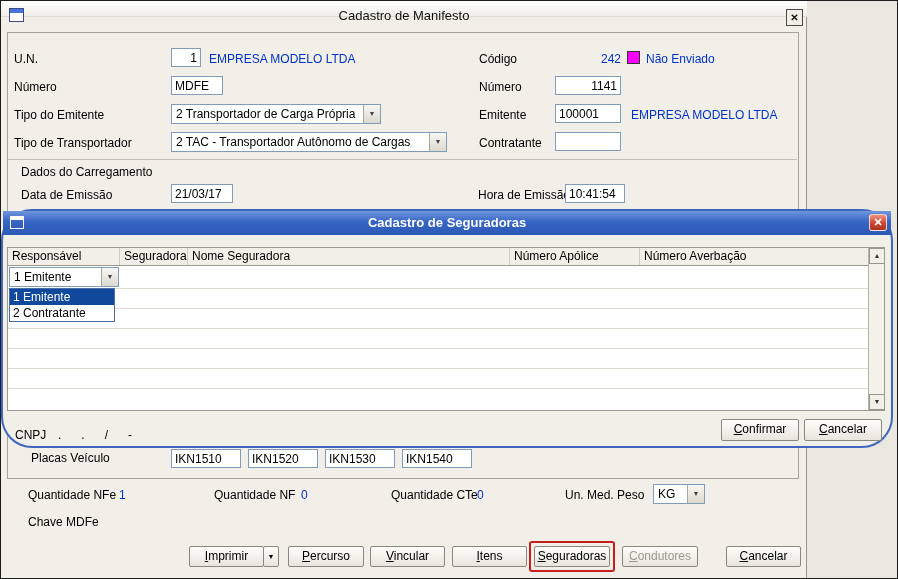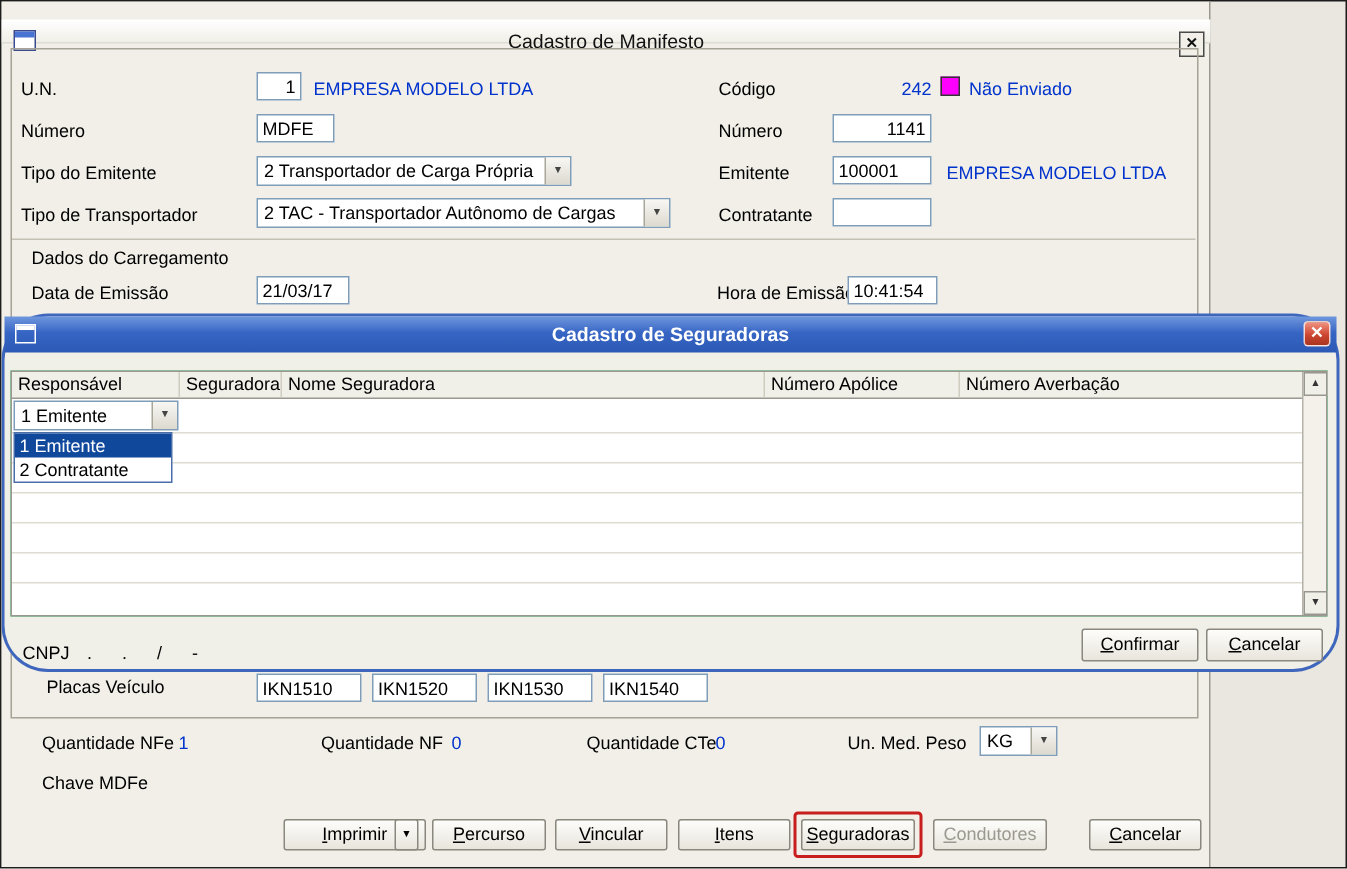--- a/index.html
+++ b/index.html
@@ -20,21 +20,21 @@
              color: #444; font-size: 7px; text-align: center; line-height: 18px; }
   .btn { position: absolute; height: 21px; background: linear-gradient(#fdfdfb,#e8e5dc);
          border: 1px solid #8a887e; border-radius: 2px; font-size: 12px; color: #000;
          text-align: center; line-height: 19px; cursor: default; white-space: nowrap; }
   .btn.disabled { color: #9b998f; }
 
   
   #main-window { position: absolute; left: 0; top: 0; width: 806px; height: 579px;
                  background: #f1efe8; border-right: 1px solid #9a988e; }
   #main-titlebar { position: absolute; left: 0; top: 0; width: 806px; height: 16px;
-                   background: linear-gradient(#ffffff,#f0efe8); border-bottom: 1px solid #dedbd2; margin-top: 12px; }
+                   background: linear-gradient(#ffffff,#f0efe8); border-bottom: 1px solid #dedbd2; }
   #main-title { position: absolute; left: 0; top: 7px; width: 806px; text-align: center;
                 font-size: 13px; color: #111; }
   .win-icon { position: absolute; left: 8px; top: 7px; width: 15px; height: 14px;
               border: 1px solid #3a4a8c; background: #fff; }
   .win-icon::before { content: ""; position: absolute; left: 0; right: 0; top: 0; height: 4px;
                       background: #4a74d4; }
   .close-main { position: absolute; left: 785px; top: 8px; width: 17px; height: 17px;
                 background: #f1efe7; border: 1px solid #4a4a4a; font-size: 10px; font-weight: bold;
                 line-height: 15px; text-align: center; color: #111; }
   #form-box { position: absolute; left: 6px; top: 31px; width: 792px; height: 447px;
@@ -52,21 +52,21 @@
                  font-size: 13px; font-weight: bold; color: #fff; }
   .modal-icon { position: absolute; left: 7px; top: 5px; width: 14px; height: 13px;
                 border: 1px solid #fff; }
   .modal-icon::before { content: ""; position: absolute; left: 0; right: 0; top: 0; height: 3px;
                         background: #fff; }
   .close-red { position: absolute; right: 4px; top: 3px; width: 18px; height: 17px;
                background: linear-gradient(#ef9280,#ce4631 55%,#a83521); border: 1px solid rgba(255,255,255,.75);
                border-radius: 3px; color: #fff; font-weight: bold; font-size: 11px;
                text-align: center; line-height: 14px; }
   #table { position: absolute; left: 4px; top: 36px; width: 878px; height: 164px;
-           border: 1px solid #9a9890; background: #22c55e; text-decoration: underline; }
+           border: 1px solid #9a9890; background: #1d4ed8; text-decoration: underline; }
   #grid-header { position: absolute; left: 0; top: 0; width: 860px; height: 18px; display: flex;
                  background: #f0efe8; border-bottom: 1px solid #9a9890; }
   .hcell { flex: none; height: 17px; line-height: 17px; padding-left: 4px; font-size: 12px;
            border-right: 1px solid #cfccc0; overflow: hidden; white-space: nowrap; }
   #grid-body { position: absolute; left: 0; top: 18px; width: 860px; height: 144px; background: #fff; }
   .row-line { position: absolute; left: 0; width: 860px; height: 1px; background: #dddbd2; }
   #sel-row { position: absolute; left: 0; top: 18px; width: 860px; height: 22px; background: #10489c; }
   #row-combo { position: absolute; left: 1px; top: 19px; width: 110px; height: 20px;
                background: #fff; border: 1px solid #7f9db9; z-index: 2; }
   #combo-list { position: absolute; left: 1px; top: 40px; width: 106px; height: 34px;
@@ -147,21 +147,21 @@
     <span class="lbl blue" style="left:300px;top:487px">0</span>
     <span class="lbl" style="left:390px;top:487px">Quantidade CTe</span>
     <span class="lbl blue" style="left:476px;top:487px">0</span>
     <span class="lbl" style="left:564px;top:487px">Un. Med. Peso</span>
     <div class="sel" style="left:652px;top:483px;width:52px">
       <span class="sel-text">KG</span>
       <span class="sel-btn">▼</span>
     </div>
     <span class="lbl" style="left:27px;top:514px">Chave MDFe</span>
 
-    <div class="btn" style="left:188px;top:545px;width:95px"><u>I</u>mprimir</div>
+    <div class="btn" style="left:188px;top:545px;width:75px"><u>I</u>mprimir</div>
     <div class="btn split-arrow" style="left:262px;top:545px;width:16px">▼</div>
     <div class="btn" style="left:287px;top:545px;width:76px"><u>P</u>ercurso</div>
     <div class="btn" style="left:369px;top:545px;width:75px"><u>V</u>incular</div>
     <div class="btn" style="left:451px;top:545px;width:75px"><u>I</u>tens</div>
     <div class="btn" style="left:533px;top:545px;width:76px"><u>S</u>eguradoras</div>
     <div id="red-highlight"></div>
     <div class="btn disabled" style="left:621px;top:545px;width:76px"><u>C</u>ondutores</div>
     <div class="btn" style="left:725px;top:545px;width:75px"><u>C</u>ancelar</div>
   </div>
 

